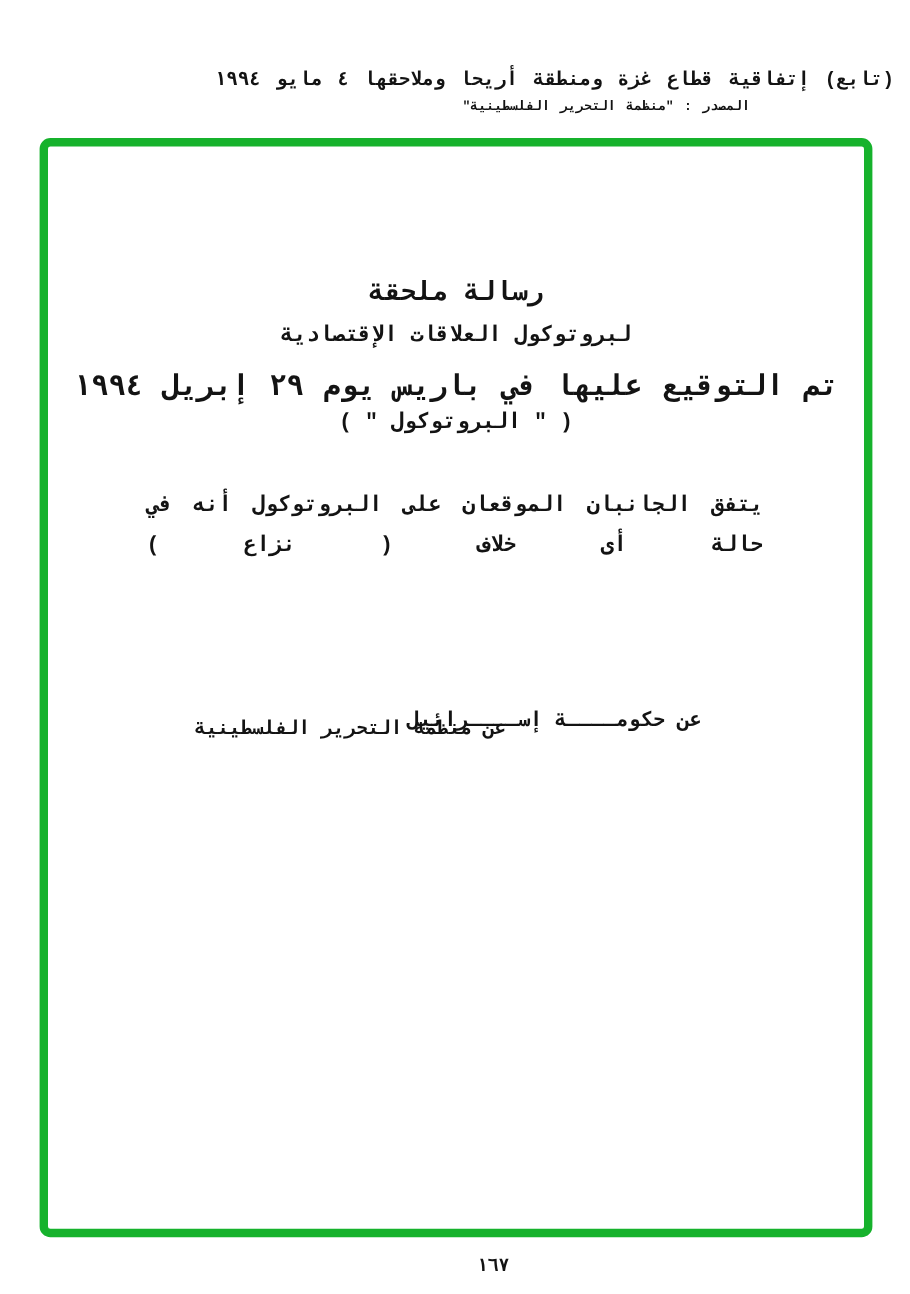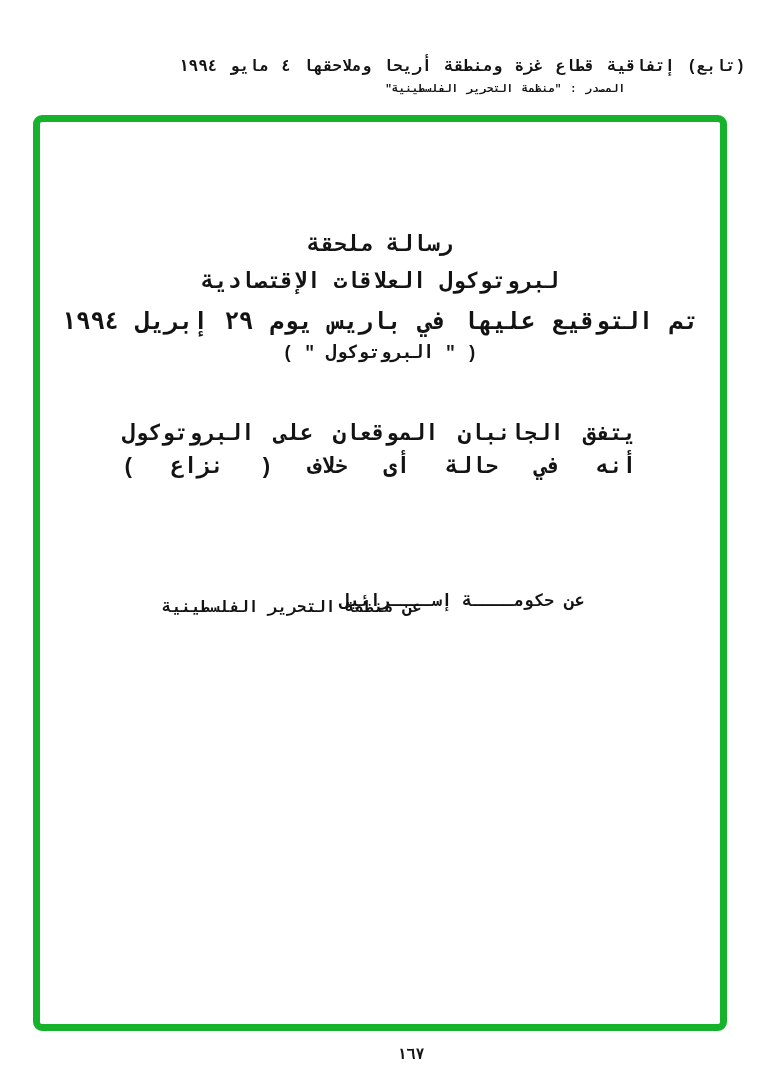--- a/index.html
+++ b/index.html
@@ -10,26 +10,26 @@
   }
   .hdr1 { position:absolute; top:56px; right:13px; font-size:16px; word-spacing:3px; white-space:nowrap; }
   .hdr2 { position:absolute; top:82px; right:133px; font-size:11px; word-spacing:2px; white-space:nowrap; }
   .frame {
     position:absolute; left:33px; top:115px; width:694px; height:916px;
     box-sizing:border-box; border:7px solid #16b22c; border-radius:9px;
     background:transparent;
   }
   .heading-line { position:absolute; left:33px; width:694px; text-align:center; white-space:nowrap; }
   .h0 { top:231px; font-size:22px; }
-  .h1 { top:268px; font-size:22px; }
+  .h1 { top:268px; font-size:18px; }
   .h2 { top:307px; font-size:24px; word-spacing:2px; }
   .h3 { top:341px; font-size:18px; }
   .body-block {
-    position:absolute; top:418px; right:108px; width:532px;
-    font-size:22px; line-height:33px;
+    position:absolute; top:406px; right:108px; width:532px;
+    font-size:18px; line-height:33px;
   }
   .body-line { text-align:justify; text-align-last:justify; }
   .body-line.first { padding:0 14px 0 4px; }
   .body-line.last  { text-align:right; text-align-last:right; }
   .sig-israel { position:absolute; top:590px; right:173px; font-size:17px; white-space:nowrap;text-align:center; }
   .sig-plo    { position:absolute; top:597px; left:162px;  font-size:16px; white-space:nowrap;text-align:center; }
   .pagenum    { position:absolute; top:1045px; left:0; width:734px; text-align:center; font-size:15px;margin-left:44px; }
 </style>
 </head>
 <body>

